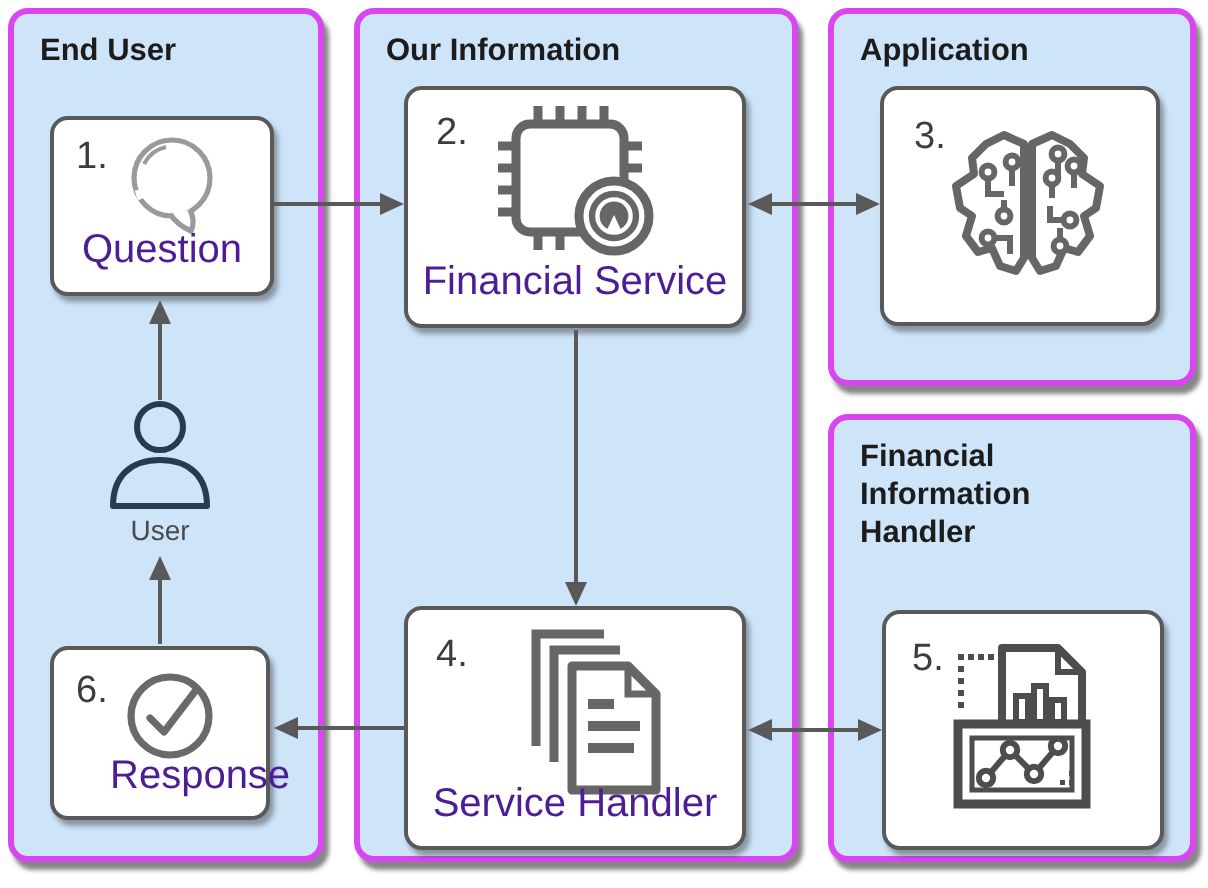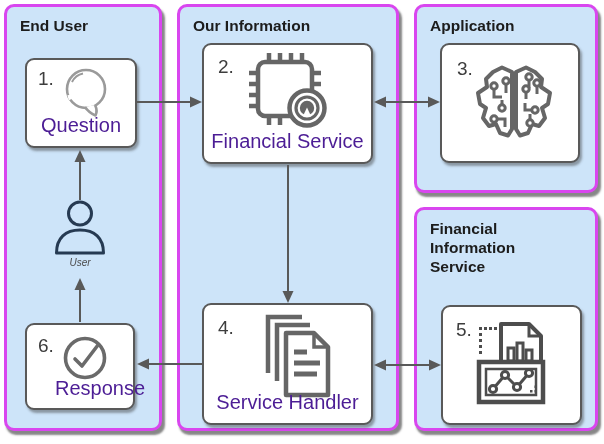--- a/index.html
+++ b/index.html
@@ -25,21 +25,21 @@
   .node .num{
     position:absolute;font-size:19px;color:#3d3d3d;
   }
   .node .label{
     position:absolute;left:0;right:0;text-align:center;
     font-size:20px;color:#4c1d95;
   }
   .node .icon{position:absolute;}
   .actor{position:absolute;z-index:2;}
   .actor .label{
-    position:absolute;text-align:center;font-size:10px;color:#4a4a4a;font-style:italic;
+    position:absolute;text-align:center;font-size:14px;color:#4a4a4a;
   }
   .arrow-layer{
     position:absolute;left:0;top:0;width:604px;height:444px;
     z-index:3;pointer-events:none;
   }
 </style>
 </head>
 <body>
 
 <div class="canvas">
@@ -50,21 +50,21 @@
 
   <div class="container" style="left:177px;top:4px;width:222px;height:427px;">
     <div class="title">Our Information</div>
   </div>
 
   <div class="container" style="left:414px;top:4px;width:184px;height:189px;">
     <div class="title">Application</div>
   </div>
 
   <div class="container" style="left:414px;top:207px;width:184px;height:224px;">
-    <div class="title" style="max-width:100px;">Financial Information Service</div>
+    <div class="title" style="max-width:100px;">Financial Information Handler</div>
   </div>
 
   <div class="node" style="left:25px;top:58px;width:112px;height:90px;">
     <div class="num" style="left:11px;top:8px;">1.</div>
     <div class="icon" style="left:31px;top:5px;">
       <svg width="56" height="54" viewBox="0 0 56 52">
         <circle cx="28" cy="23" r="19" fill="#ffffff" stroke="#9a9a9a" stroke-width="2.6"></circle>
         <path d="M37,39 C39,43 39.2,46 37.5,49.5 C33,47.5 29,44 27,41" fill="#ffffff" stroke="#9a9a9a" stroke-width="2.6" stroke-linejoin="round"></path>
         <path d="M14,16 A16,16 0 0 1 25,7.5" fill="none" stroke="#9a9a9a" stroke-width="2"></path>
         <path d="M11,29 a18,18 0 0 0 1.5,4.5" fill="none" stroke="#ffffff" stroke-width="3.2"></path>

